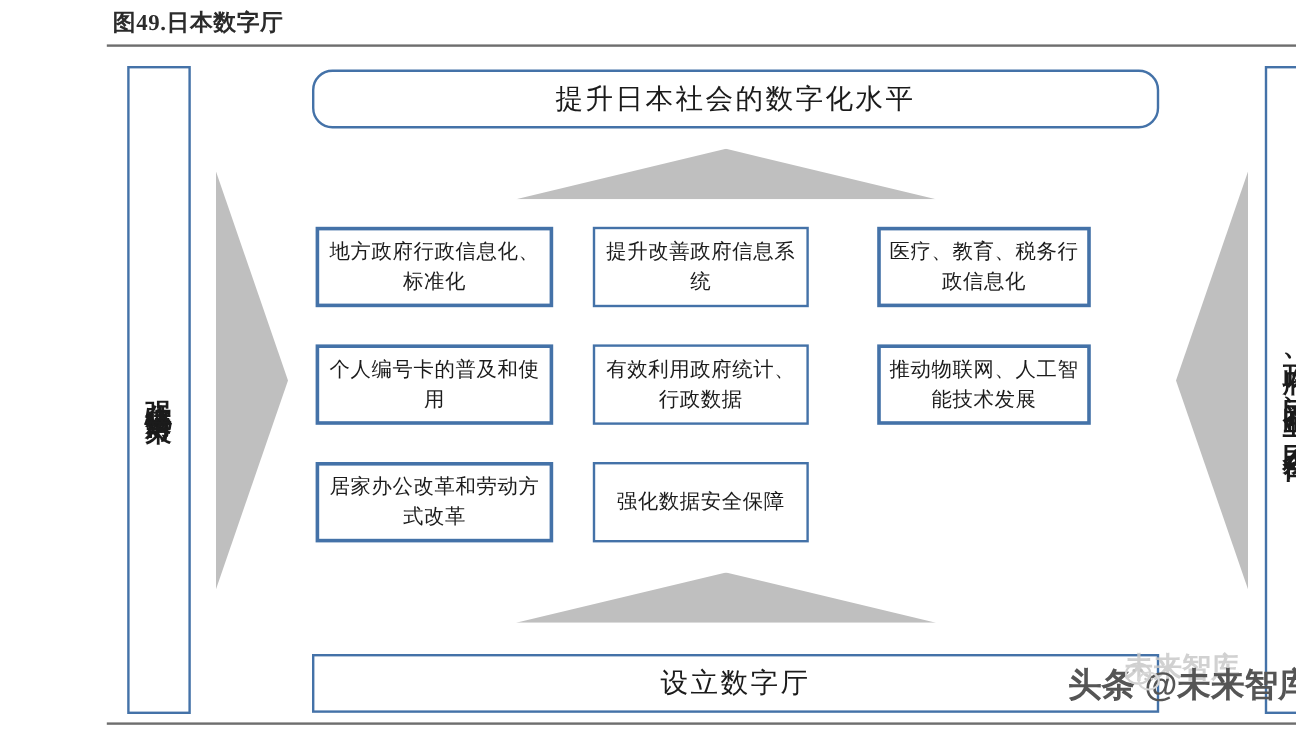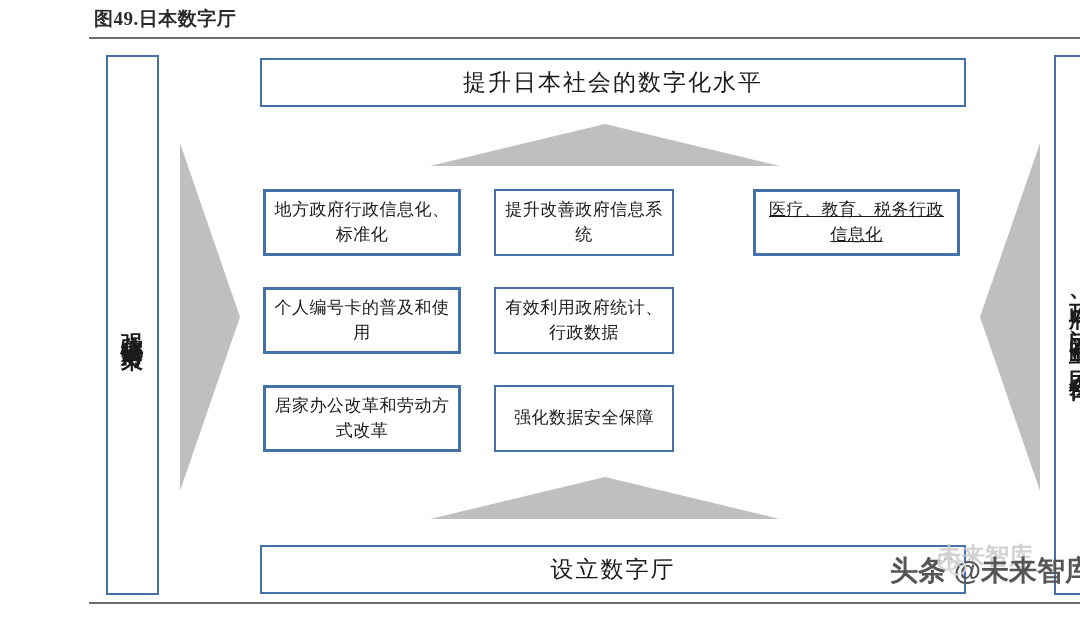--- a/index.html
+++ b/index.html
@@ -55,21 +55,21 @@
   .box.thick { border-width: 3px; }
 
   
   .banner {
     left: 228px;
     width: 706px;
     height: 49px;
     font-size: 23px;
     letter-spacing: 2px;
   }
-  .banner-top    { top: 58px; }
+  .banner-top    { top: 58px; border-radius: 17px; }
   .banner-bottom { top: 545px; }
 
   
   .side {
     top: 55px;
     height: 540px;
     width: 53px;
     font-size: 22px;
     letter-spacing: 3px;
     line-height: 1.32;
@@ -89,21 +89,21 @@
   .item {
     width: 198px;
     height: 67px;
     font-size: 17px;
     line-height: 1.45;
     letter-spacing: 0.5px;
     padding: 0 7px;
   }
   .col-1 { left: 231px; }
   .col-2 { left: 462px; width: 180px; }
-  .col-3 { left: 721px; width: 207px; text-decoration: underline; }
+  .col-3 { left: 699px; width: 178px; }
   .row-1 { top: 189px; }
   .row-2 { top: 287px; }
   .row-3 { top: 385px; }
 
   
   .tri { position: absolute; }
   .tri svg { display: block; }
 
   
   .wm {
@@ -174,20 +174,21 @@
       <polygon points="60,0 0,174 60,348" fill="#bfbfbf"></polygon>
     </svg>
   </div>
 
   <div class="box item thick col-1 row-1">地方政府行政信息化、标准化</div>
   <div class="box item col-2 row-1">提升改善政府信息系统</div>
   <div class="box item thick col-3 row-1">医疗、教育、税务行政信息化</div>
 
   <div class="box item col-2 row-2">有效利用政府统计、行政数据</div>
   <div class="box item thick col-1 row-2">个人编号卡的普及和使用</div>
+  <div class="box item thick col-3 row-2">推动物联网、人工智能技术发展</div>
 
   <div class="box item thick col-1 row-3">居家办公改革和劳动方式改革</div>
   <div class="box item col-2 row-3">强化数据安全保障</div>
 
   <div class="tri" style="left:398px; top:477px;">
     <svg width="350" height="42" viewBox="0 0 350 42" aria-hidden="true">
       <polygon points="175,0 350,42 0,42" fill="#bfbfbf"></polygon>
     </svg>
   </div>
 

